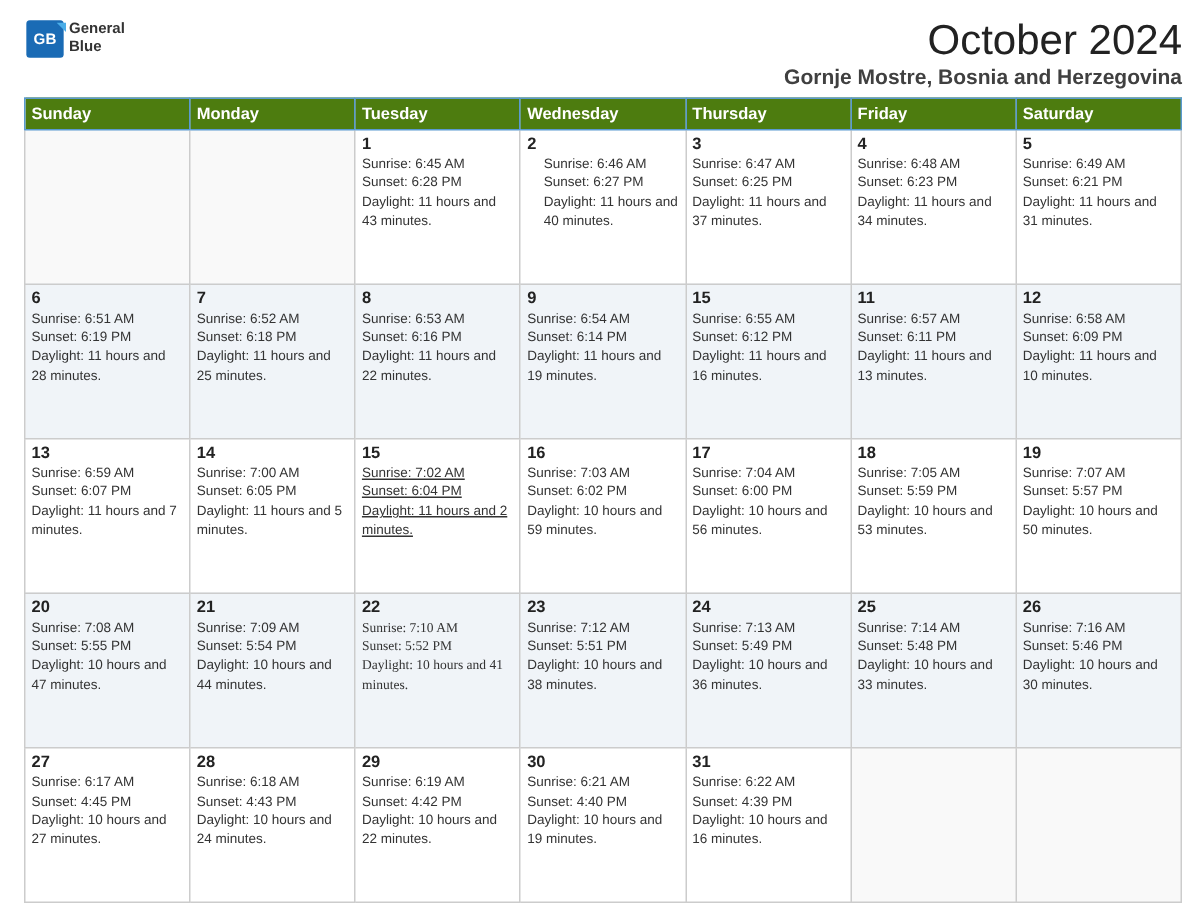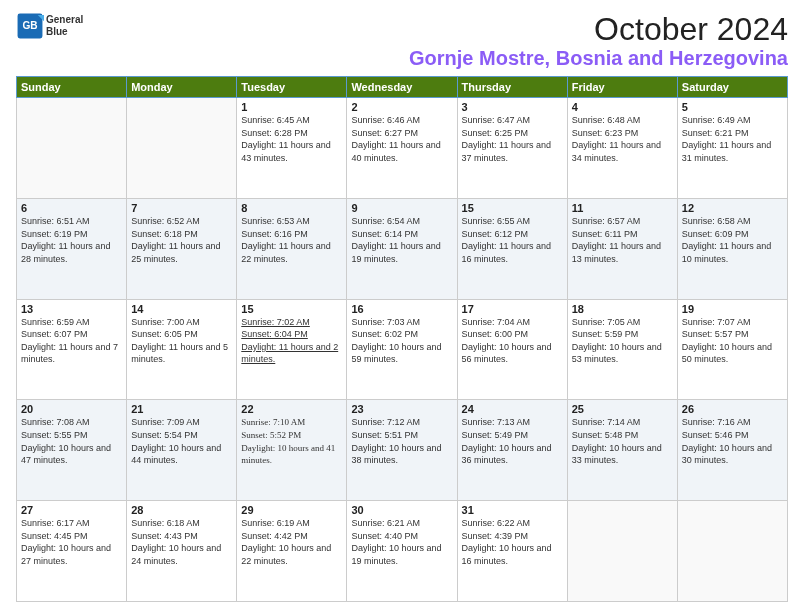--- a/index.html
+++ b/index.html
@@ -35,28 +35,28 @@
       line-height: 1.2;
     }
     .logo-icon {
       width: 28px;
       height: 28px;
     }
     .title-block {
       text-align: right;
     }
     .month-title {
-      font-size: 32px;
+      font-size: 28px;
       font-weight: normal;
       color: #222;
       line-height: 1.1;
     }
     .subtitle {
-      font-size: 20px;
-      color: #8b5cf6;
+      font-size: 14px;
+      color: #404040;
       font-weight: bold;
     }
     .calendar {
       flex: 1;
       border-collapse: collapse;
       width: 100%;
       table-layout: fixed;
     }
     .calendar th {
       background: #4d7c0f;
@@ -136,21 +136,21 @@
           <td class="empty-cell"></td>
           <td class="empty-cell"></td>
           <td>
             <span class="day-num">1</span>
             <div class="cell-text" style="white-space: pre-line;">Sunrise: 6:45 AM
 Sunset: 6:28 PM
 Daylight: 11 hours and 43 minutes.</div>
           </td>
           <td>
             <span class="day-num">2</span>
-            <div class="cell-text" style="white-space: pre-line;">Sunrise: 6:46 AM
+            <div class="cell-text" style="white-space: pre-line; margin-left: 11px;">Sunrise: 6:46 AM
 Sunset: 6:27 PM
 Daylight: 11 hours and 40 minutes.</div>
           </td>
           <td>
             <span class="day-num">3</span>
             <div class="cell-text" style="white-space: pre-line;">Sunrise: 6:47 AM
 Sunset: 6:25 PM
 Daylight: 11 hours and 37 minutes.</div>
           </td>
           <td>

